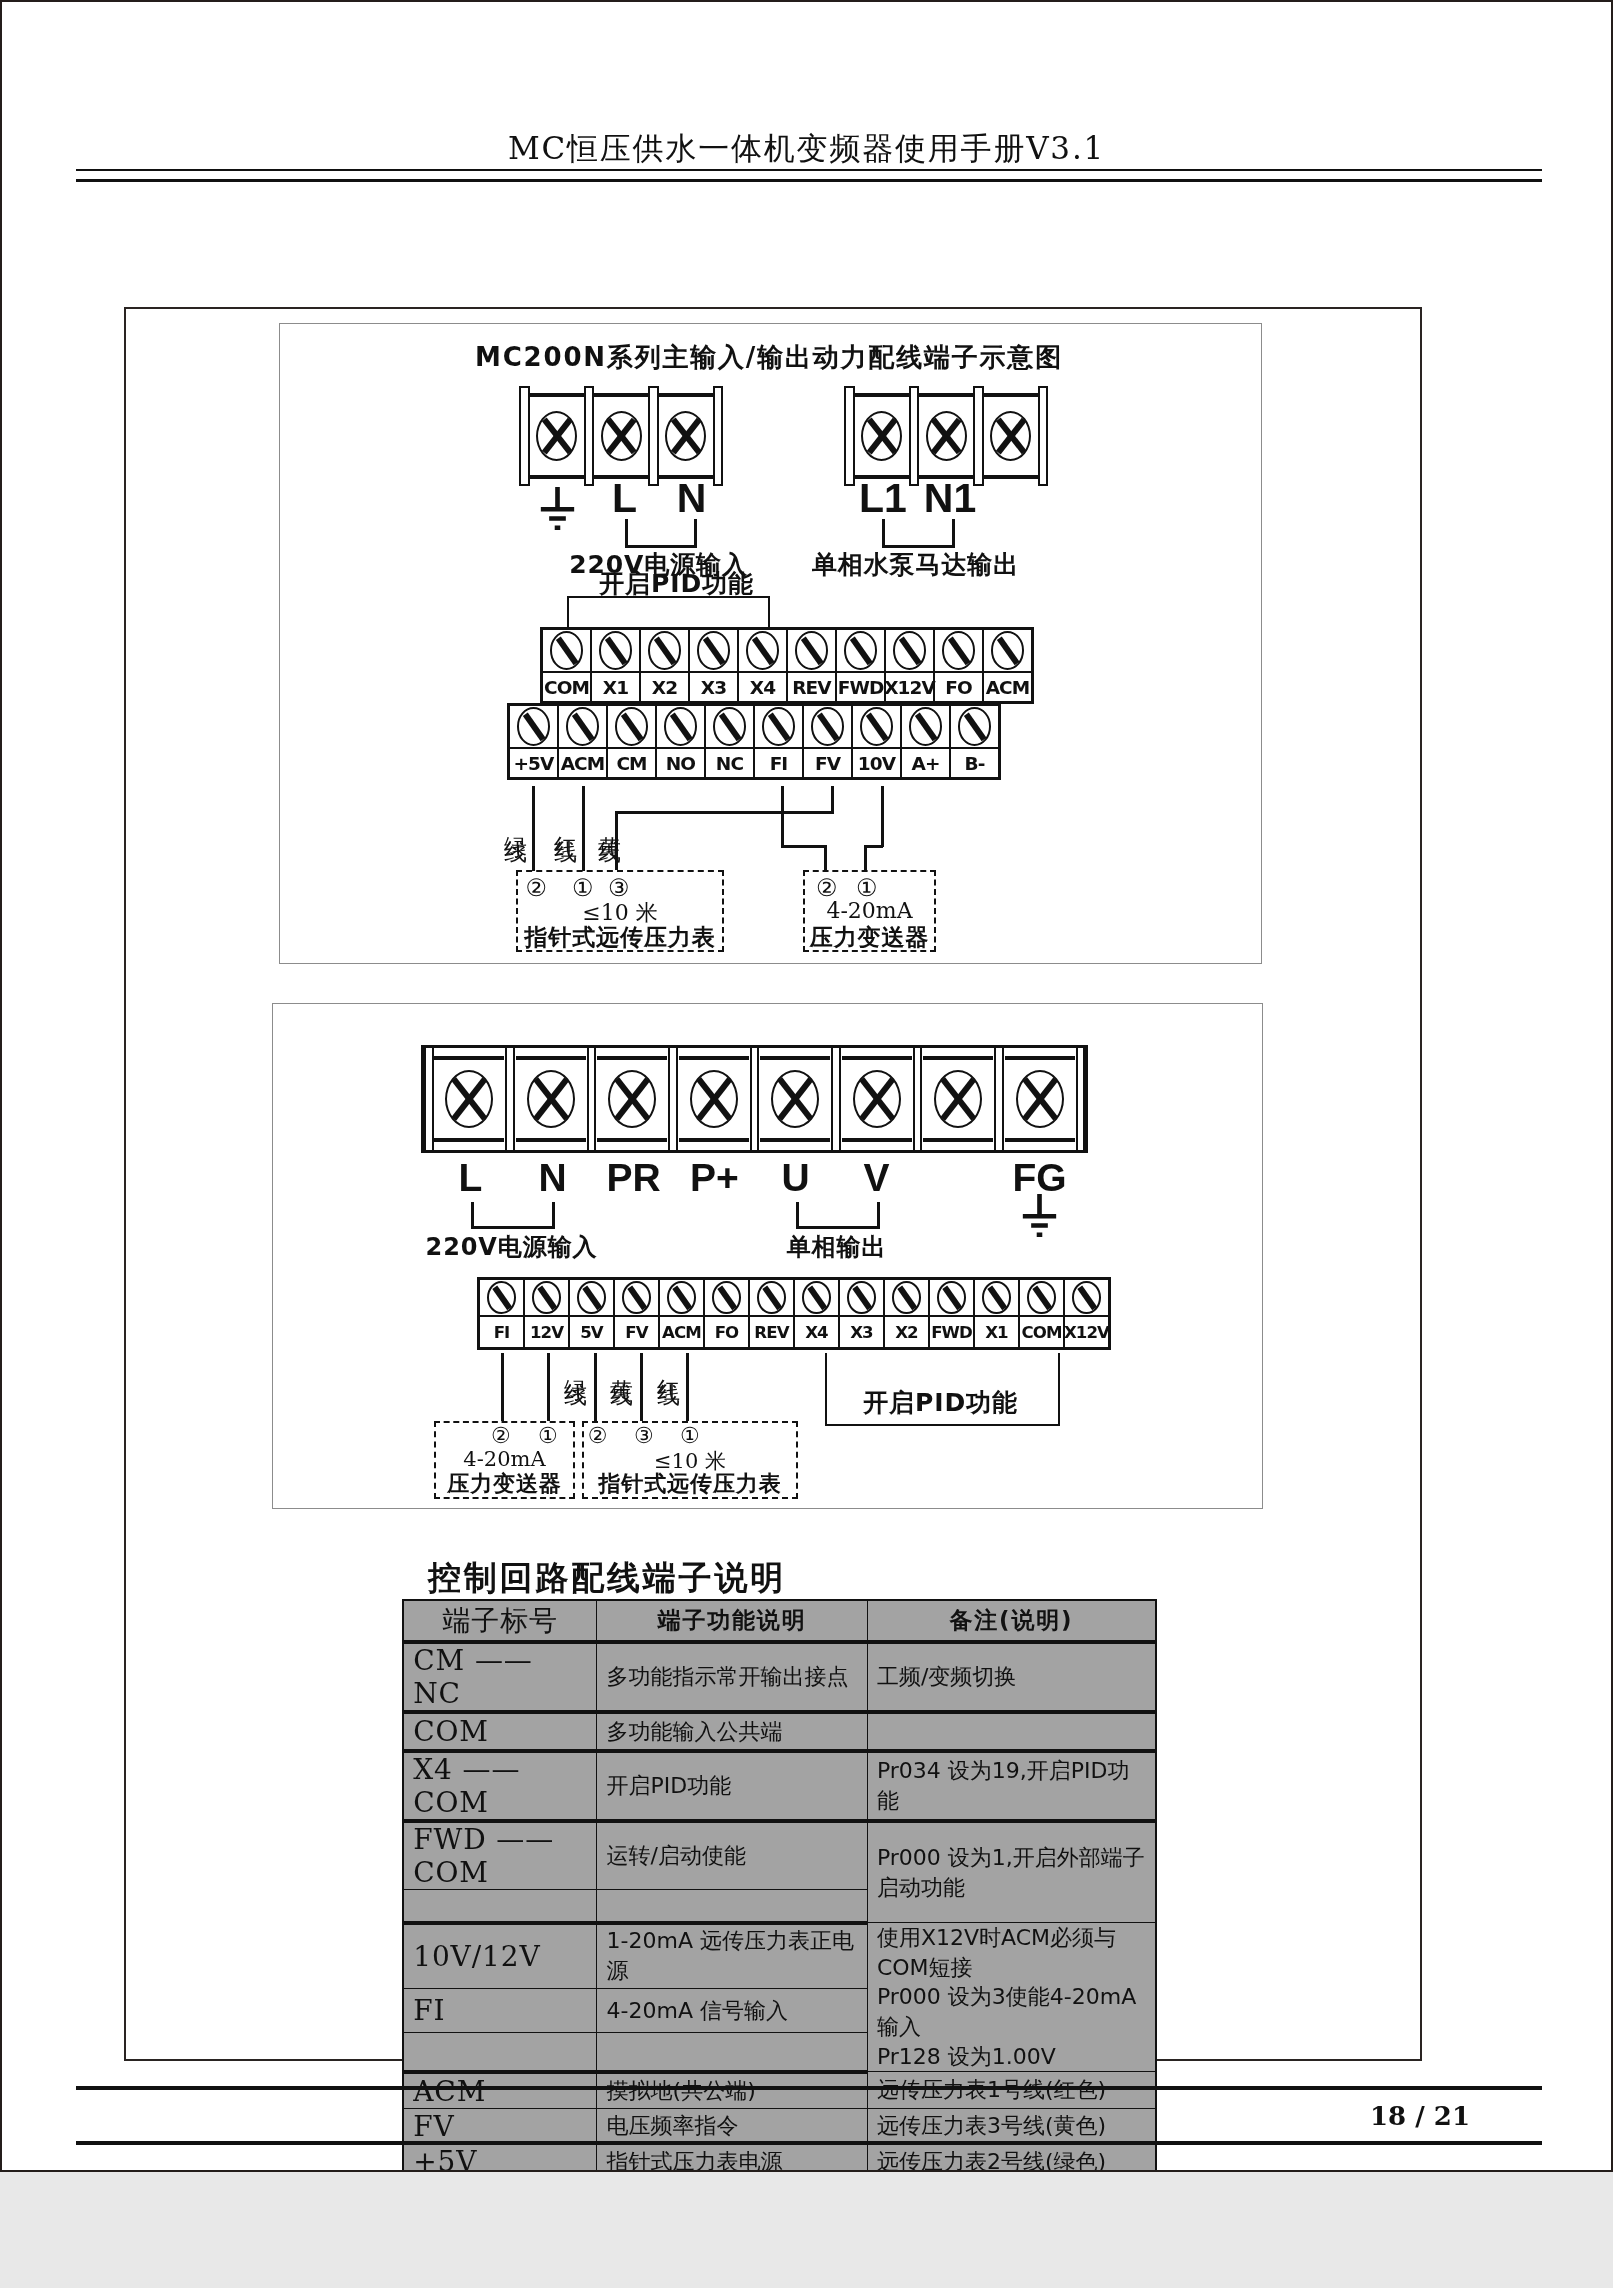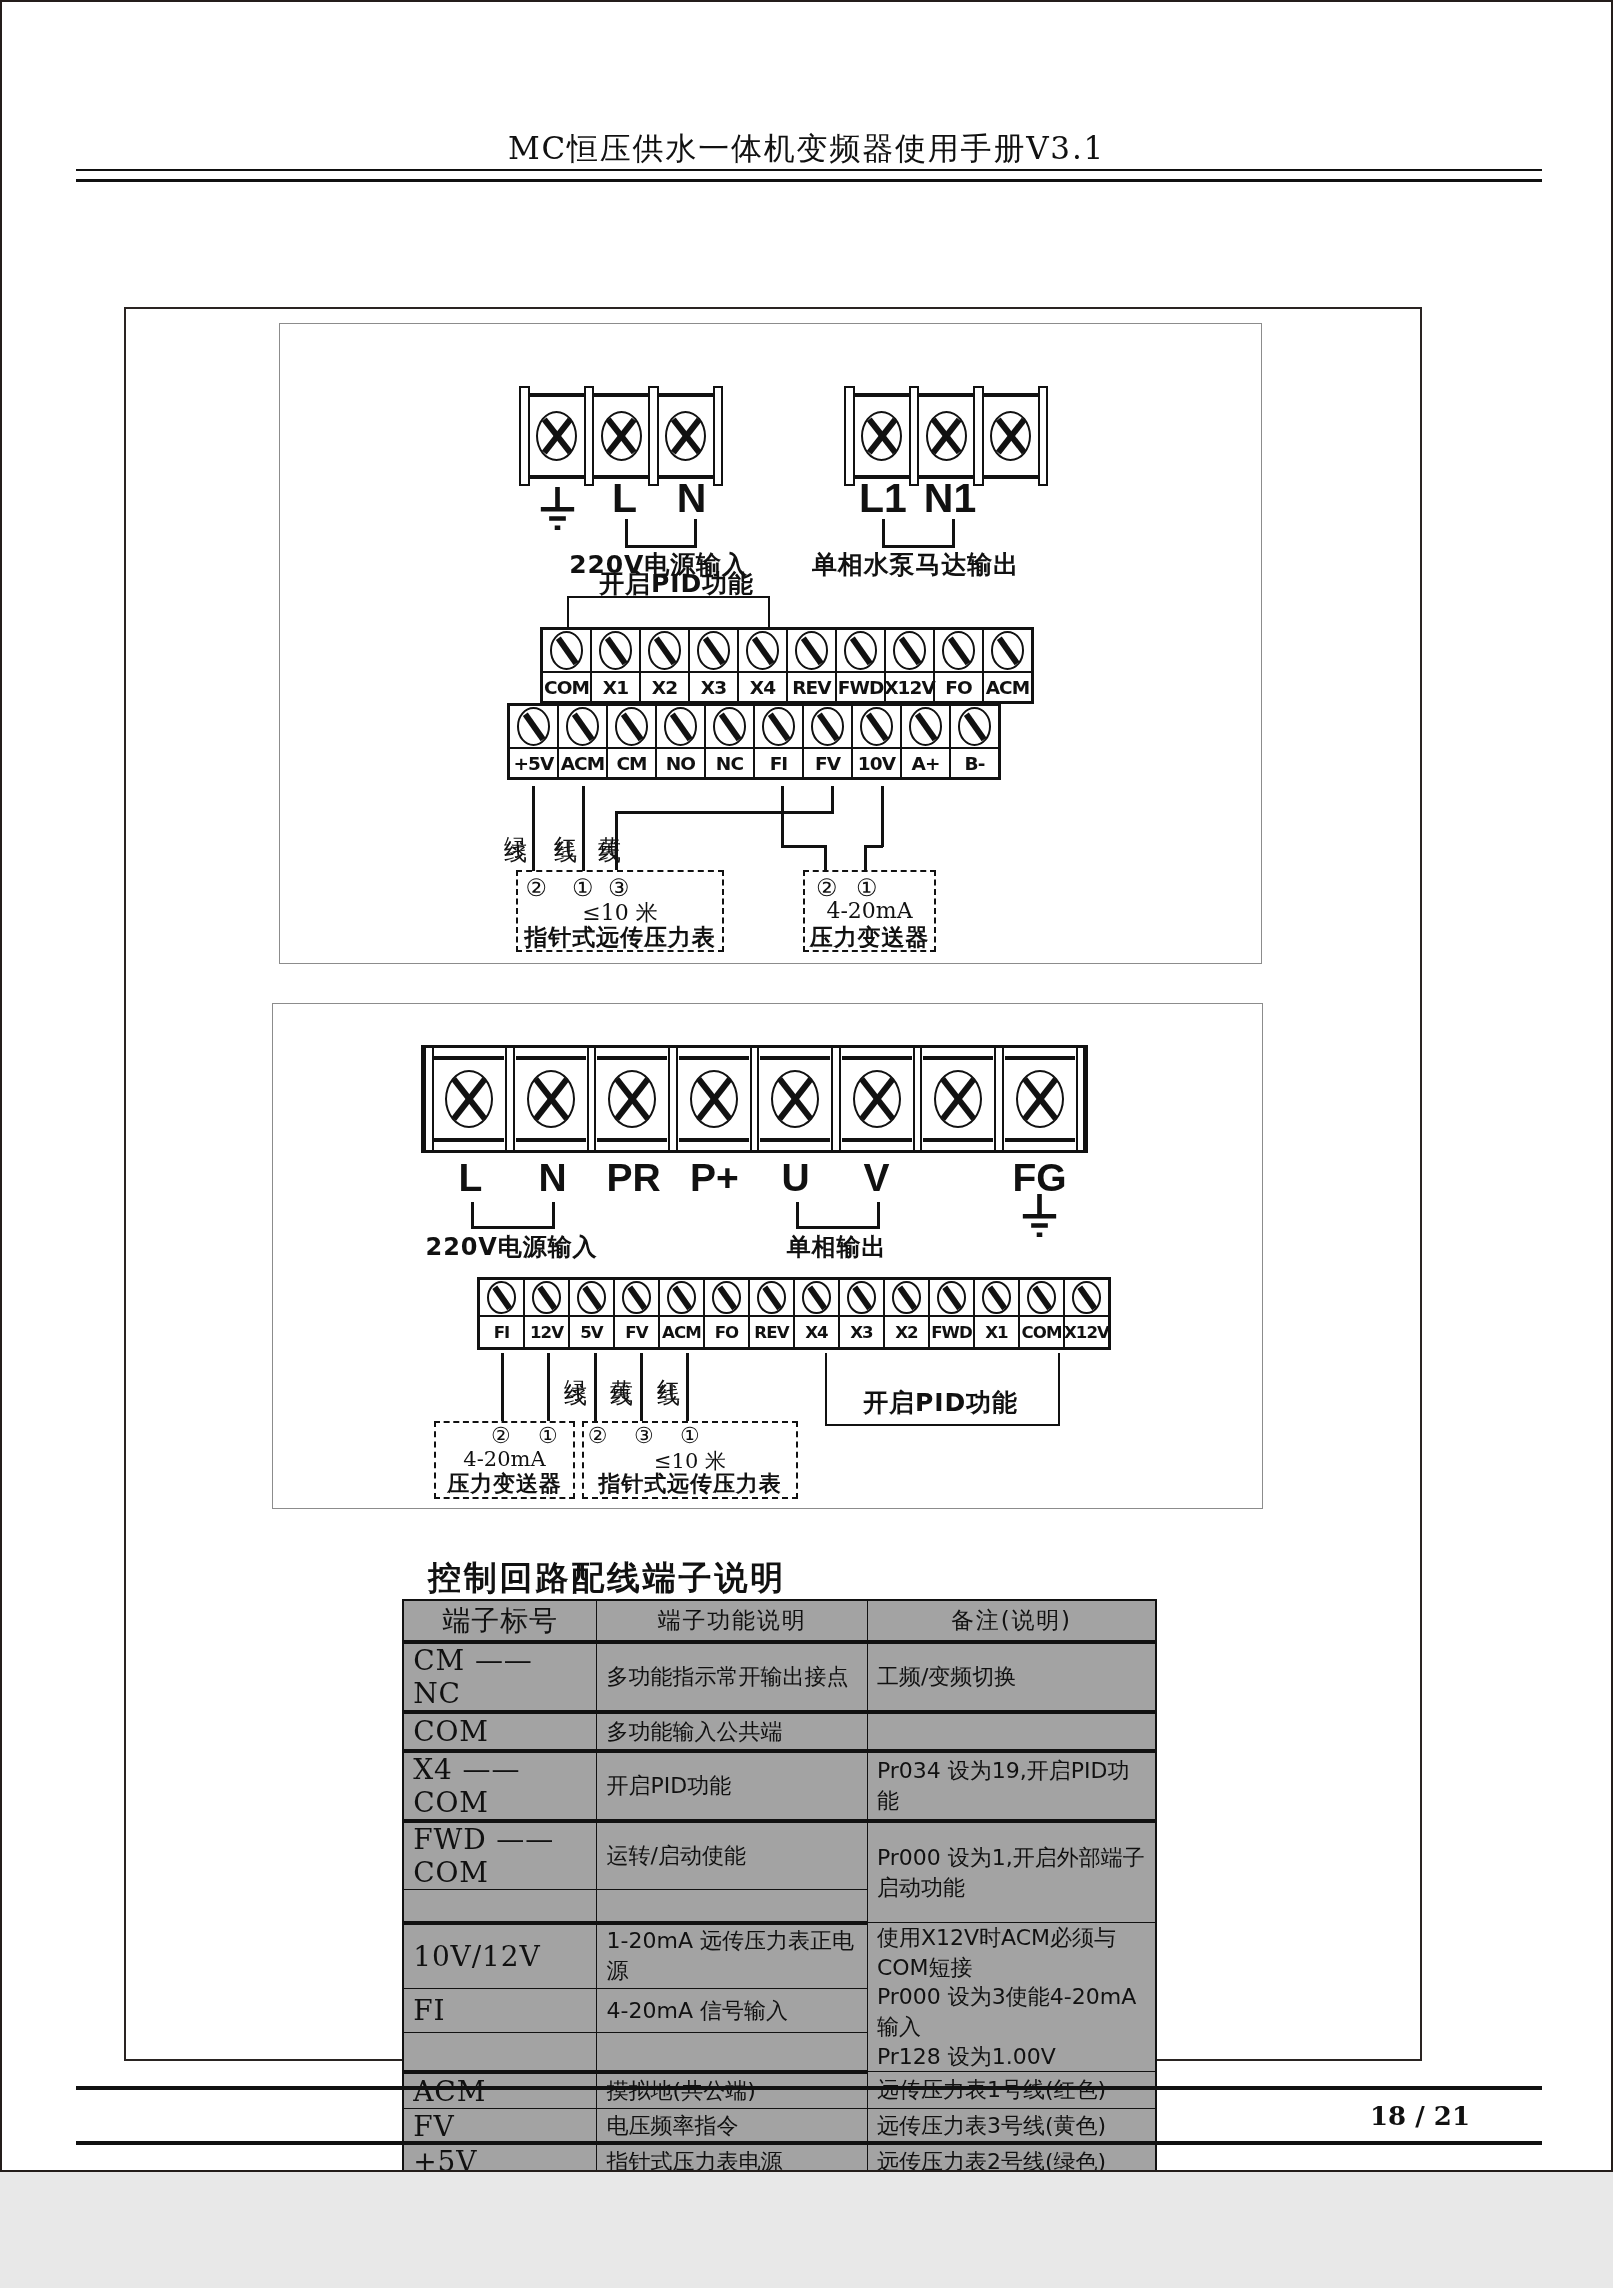--- a/index.html
+++ b/index.html
@@ -71,39 +71,40 @@
   .pin{position:absolute;font-size:24px;font-family:"DejaVu Serif",serif;}
   .dline1{position:absolute;width:100%;text-align:center;font:22px "DejaVu Serif",serif;}
   .dline2{position:absolute;width:100%;text-align:center;font-weight:bold;font-size:23px;letter-spacing:0.9px;}
 
   
   .tbl-title{left:426px;top:1554px;font-weight:bold;font-size:33px;letter-spacing:2.8px;}
   table.spec{position:absolute;left:400px;top:1597px;border-collapse:collapse;table-layout:fixed;
              border:2.8px solid #111;background:#a3a3a3;}
   table.spec td,table.spec th{border:1.8px solid #111;padding:0 9.2px;font-size:22px;text-align:left;
              vertical-align:middle;overflow:hidden;}
-  table.spec th{text-align:center;font-weight:normal;font-size:23px;letter-spacing:1.8px;}
+  table.spec th{text-align:center;font-weight:bold;font-size:23px;letter-spacing:1.8px;}
   table.spec .c1{width:174px;font:28px "DejaVu Serif",serif;letter-spacing:0.9px;}
   table.spec .c2{width:251px;}
   table.spec .c3{width:269px;}
   table.spec .pre{white-space:pre-line;line-height:1.35;}
   tr.thick td,tr.thick th{border-bottom:4.6px solid #111;}
   .ground-icon{display:block;}
 </style>
 </head>
 <body>
 
 <div class="page">
 
   <div class="abs hdr-title">MC恒压供水一体机变频器使用手册V3.1</div>
   <div class="abs hdr-rule"></div>
 
   <div class="abs outer-box"></div>
 
   <div class="abs d1box"></div>
+  <div class="abs dtitle" style="left:369px;top:338px;width:796px;">MC200N系列主输入/输出动力配线端子示意图</div>
 
   <div class="abs pblock" style="left:517px;top:386px;height:96px;">
     <i class="rail"></i>
     <div class="pcell">
         <i class="sx"></i>
       </div>
     <i class="rail"></i>
     <div class="pcell">
         <i class="sx"></i>
       </div>

